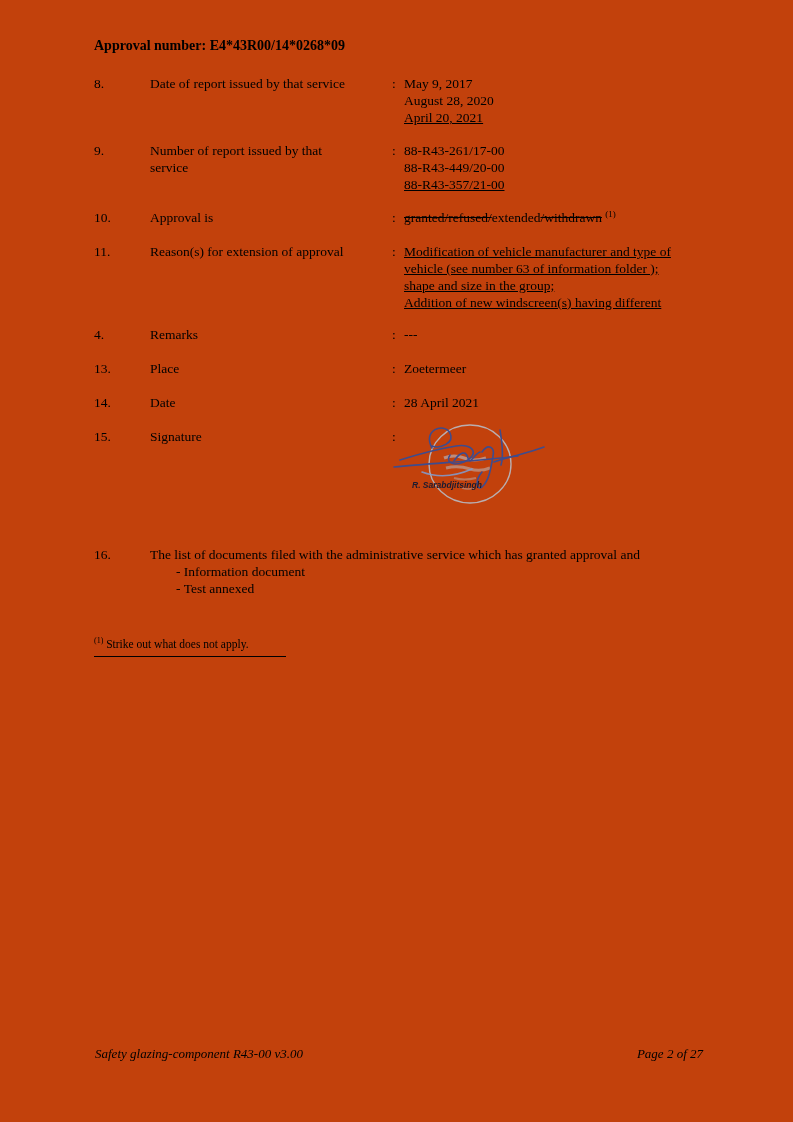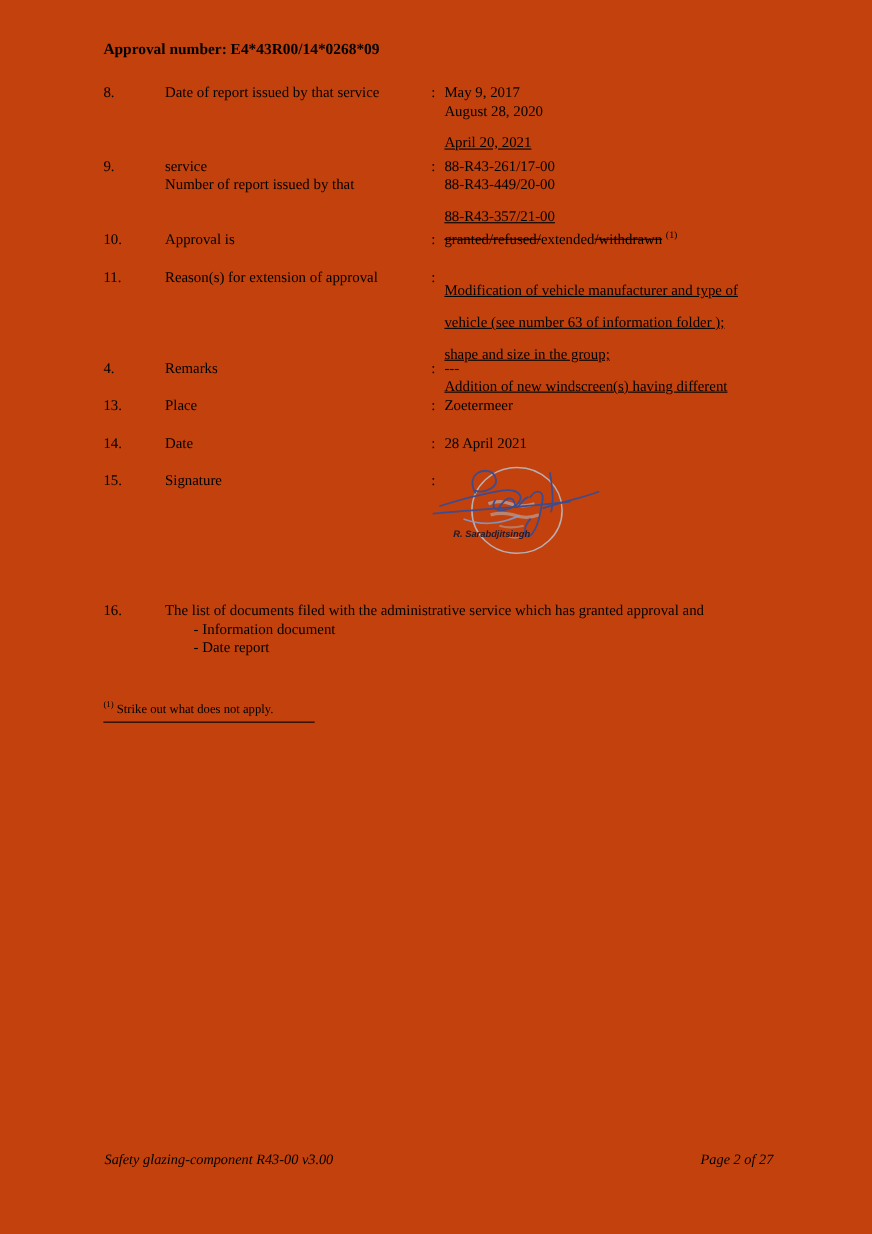--- a/index.html
+++ b/index.html
@@ -17,21 +17,21 @@
   .hdr {
     position:absolute; left:94px; top:37px;
     font-weight:bold; font-size:14px;
   }
   .row { position:absolute; left:0; width:100%; height:0; }
   .c-num   { position:absolute; left:94px;  top:0; }
   .c-label { position:absolute; left:150px; top:0; width:238px; }
   .c-colon { position:absolute; left:392px; top:0; }
   .c-val   { position:absolute; left:404px; top:0; width:302px; }
   .c-val div, .c-label div { white-space:nowrap; }
-  .u { text-decoration:underline;margin-top:12px; }
+  .u { text-decoration:underline; }
   .strike { text-decoration:line-through; }
   sup.fn { font-size:9px; line-height:0; vertical-align:super; }
   .wide-text { position:absolute; left:150px; top:0; width:566px; }
   .wide-text div { white-space:nowrap; }
   .bullets { margin-left:26px; }
   .sig-block { position:absolute; left:388px; top:418px; width:180px; height:90px; }
   .sig-svg { position:absolute; left:0; top:0; }
   .sig-name {
     position:absolute; left:24px; top:62px;
     font-family:"Liberation Sans", sans-serif;
@@ -62,22 +62,22 @@
     <div class="c-val">
       <div>May 9, 2017</div>
       <div>August 28, 2020</div>
       <div class="u">April 20, 2021</div>
     </div>
   </div>
 
   <div class="row" style="top:142px">
     <div class="c-num">9.</div>
     <div class="c-label">
+      <div>Number of report issued by that</div>
       <div>service</div>
-      <div>Number of report issued by that</div>
     </div>
     <div class="c-colon">:</div>
     <div class="c-val">
       <div>88-R43-261/17-00</div>
       <div>88-R43-449/20-00</div>
       <div class="u">88-R43-357/21-00</div>
     </div>
   </div>
 
   <div class="row" style="top:209px">
@@ -155,21 +155,21 @@
     </svg>
     <div class="sig-name">R. Sarabdjitsingh</div>
   </div>
 
   <div class="row" style="top:546px">
     <div class="c-num">16.</div>
     <div class="wide-text">
       <div>The list of documents filed with the administrative service which has granted approval and</div>
       <div class="bullets">
         <div>- Information document</div>
-        <div>- Date report</div>
+        <div>- Test annexed</div>
       </div>
     </div>
   </div>
 
   <div class="fn-rule"></div>
   <div class="fn-text"><sup>(1)</sup><span> Strike out what does not apply.</span></div>
 
   <div class="footer">
     <span>Safety glazing-component R43-00 v3.00</span>
     <span>Page 2 of 27</span>

